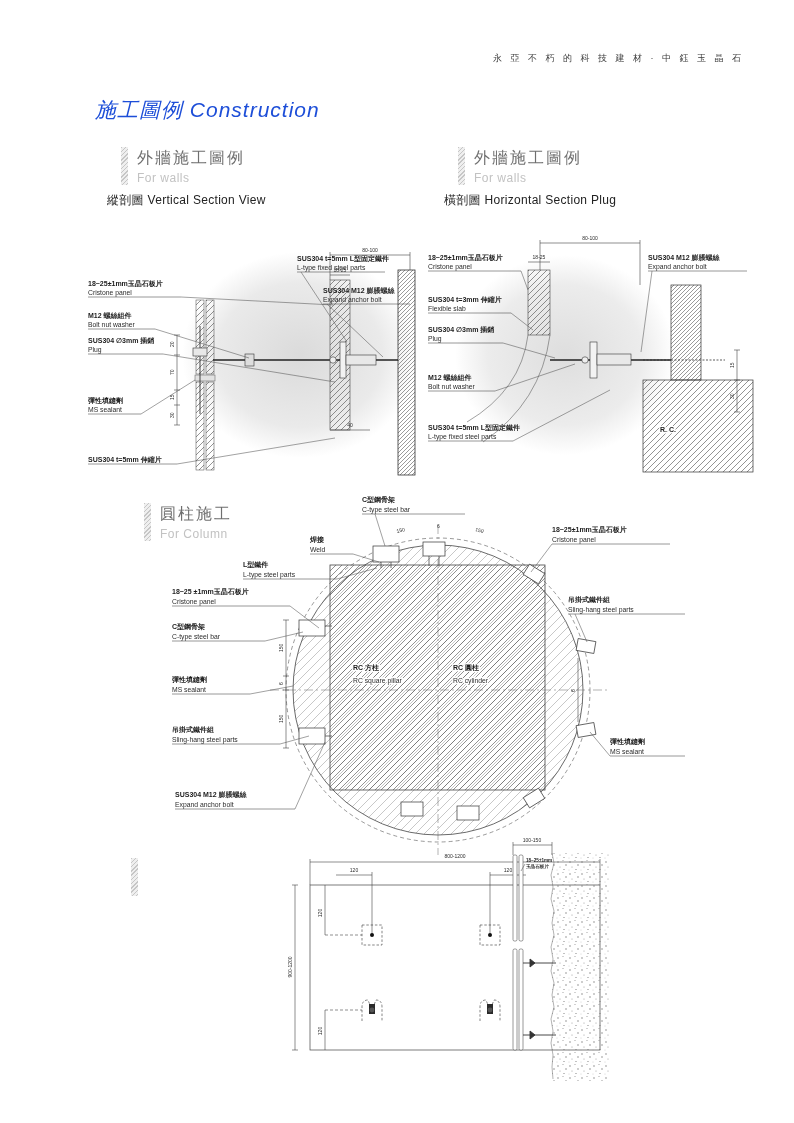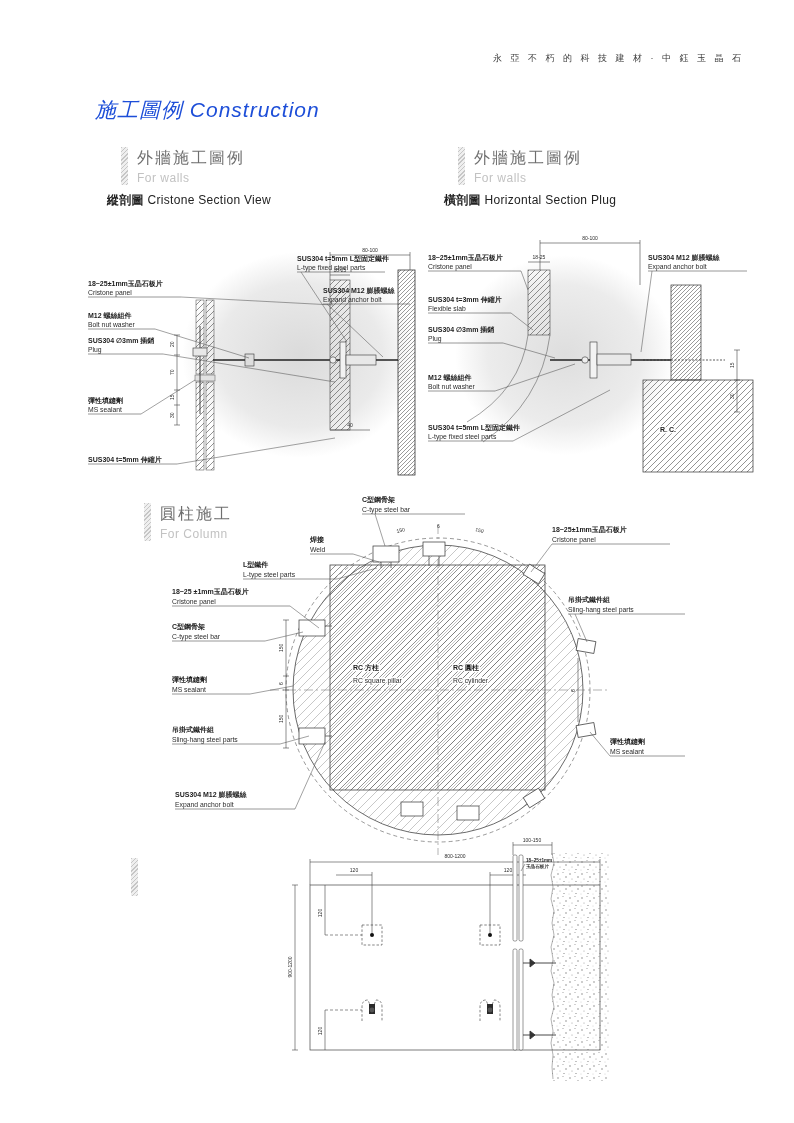--- a/index.html
+++ b/index.html
@@ -10,21 +10,21 @@
   .header-right { position:absolute; top:52px; right:32px; font-size:9px; letter-spacing:3px; color:#3a3a3a; }
 
   .page-title { position:absolute; left:95px; top:96px; font-size:21px; font-weight:400; color:#1d4ed8; letter-spacing:1px;font-style:italic; }
 
   .sec-header { position:absolute; display:flex; align-items:flex-end;padding-left:26px; }
   .accent-bar { width:7px; height:38px; margin-right:9px;
     background:repeating-linear-gradient(135deg,#c6c6c6 0 1px,#efefef 1px 3px); }
   .sec-zh { font-size:16px; color:#6f6f6f; letter-spacing:2px; line-height:1.15; }
   .sec-en { font-size:12px; color:#c2c2c2; letter-spacing:.5px; margin-top:4px; }
   .sub-title { position:absolute; font-size:12px; color:#222; letter-spacing:.3px; }
-  .sub-title .zh { font-weight:bold;padding-left:12px; }
+  .sub-title .zh { font-weight:normal;padding-left:12px; }
 
   svg { position:absolute; overflow:visible; }
   svg text { font-family:"Liberation Sans","DejaVu Sans",sans-serif; }
   .lblzh { font-size:7px; font-weight:bold; fill:#1d1d1d; }
   .lblen { font-size:6.8px; fill:#2c2c2c; }
   .dimtx { font-size:5px; fill:#2c2c2c; }
   .dimln { stroke:#444; stroke-width:.6; fill:none; }
   .leader { stroke:#555; stroke-width:.55; fill:none; }
   .ul { stroke:#444; stroke-width:.55; }
   .thin { stroke:#555; stroke-width:.55; fill:none; }
@@ -40,21 +40,21 @@
 
   <div class="sec-header" style="left:95px;top:147px;">
     <div class="accent-bar"></div>
     <div>
       <div class="sec-zh">外牆施工圖例</div>
       <div class="sec-en">For walls</div>
     </div>
   </div>
   <div class="sub-title" style="left:95px;top:192px;">
     <span class="zh">縱剖圖</span>
-    <span>Cristone Section View</span>
+    <span>Vertical Section View</span>
   </div>
 
   <div class="sec-header" style="left:432px;top:147px;">
     <div class="accent-bar"></div>
     <div>
       <div class="sec-zh">外牆施工圖例</div>
       <div class="sec-en">For walls</div>
     </div>
   </div>
   <div class="sub-title" style="left:432px;top:192px;">

